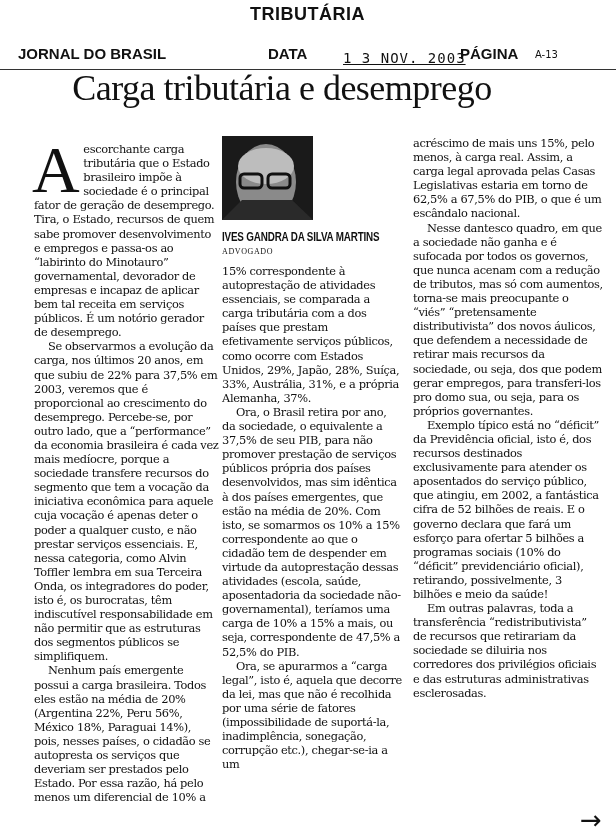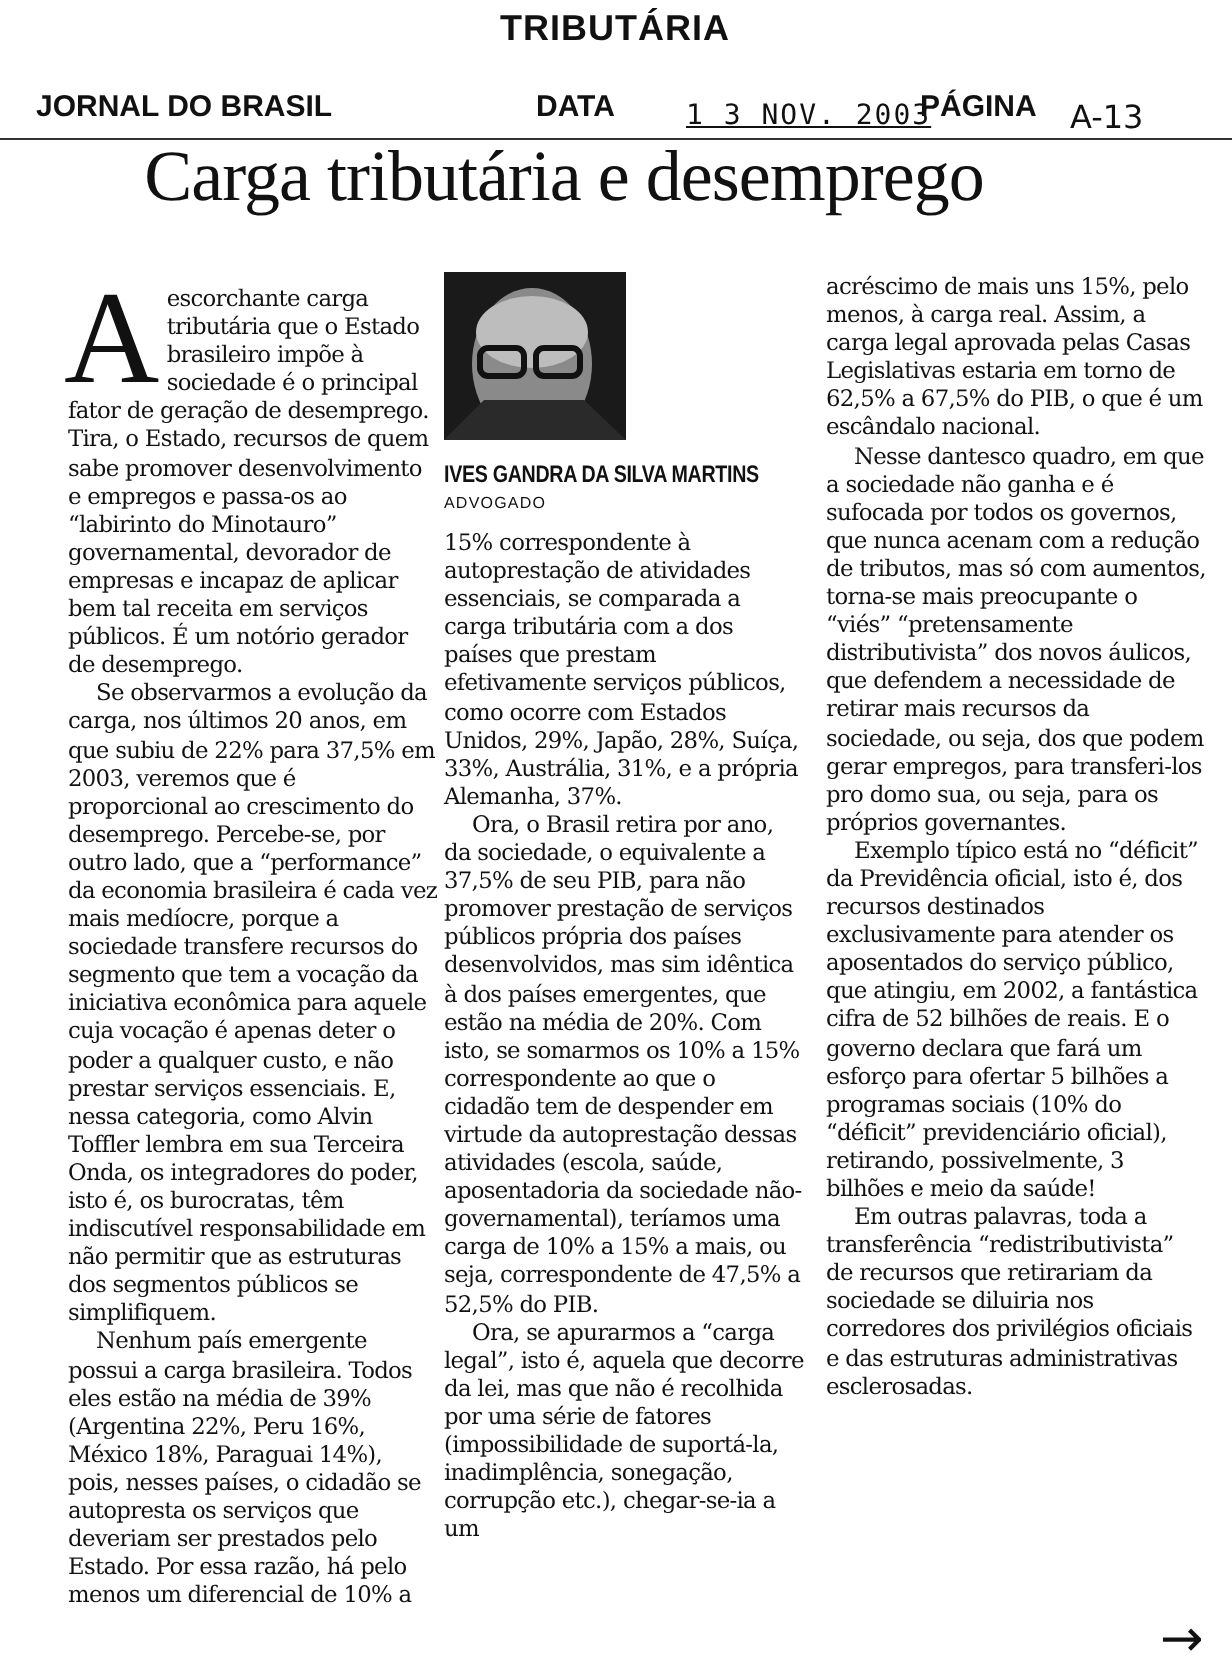--- a/index.html
+++ b/index.html
@@ -4,53 +4,53 @@
 <style>
   html, body { margin:0; padding:0; background:#fff; }
   body { width:616px; height:831px; position:relative; overflow:hidden; color:#111; }
   .section-title { position:absolute; top:4px; left:0; width:615px; text-align:center;
     font-family:"Liberation Sans", sans-serif; font-weight:bold; font-size:18px; letter-spacing:0.5px; }
   .meta { position:absolute; top:45px; font-family:"Liberation Sans", sans-serif; font-weight:bold; font-size:15px; }
   .meta.paper { left:18px; }
   .meta.data-label { left:268px; }
   .meta.date { left:343px; font-family:"DejaVu Sans Mono", monospace; font-weight:normal; font-size:14px; letter-spacing:1px; top:50px; text-decoration:underline; }
   .meta.page-label { left:460px; }
-  .meta.page-num { left:535px; font-family:"DejaVu Sans", sans-serif; font-weight:normal; font-size:16px; top:49px;text-align:right; }
+  .meta.page-num { left:535px; font-family:"DejaVu Sans", sans-serif; font-weight:normal; font-size:10px; top:49px;text-align:right; }
   .rule { position:absolute; top:69px; left:0; width:616px; height:1px; background:#333; }
   .headline { position:absolute; top:68px; left:0; width:564px; text-align:center;
     font-family:"Liberation Serif", serif; font-size:36px; letter-spacing:-0.5px; line-height:40px; }
   .col { position:absolute; font-family:"DejaVu Serif", serif; font-size:11.4px; line-height:14.1px; letter-spacing:-0.35px; color:#111; }
   .col p { margin:0; text-indent:14px; }
   .col p.first { text-indent:0; }
   #col1 { left:34px; top:142px; width:185px; }
   #col2 { left:222px; top:264px; width:180px; }
   #col3 { left:413px; top:136px; width:190px; }
   .dropcap { float:left; font-family:"Liberation Serif", serif; font-size:66px; line-height:52px; margin:0 4px 0 -2px; padding-top:2px; }
   .photo { position:absolute; left:222px; top:136px; width:91px; height:84px; background:#222; overflow:hidden; }
   .byline { position:absolute; left:222px; top:230px; font-family:"Liberation Sans", sans-serif; font-weight:bold; font-size:12px; transform:scaleX(0.82); transform-origin:left; white-space:nowrap; letter-spacing:-0.2px; }
-  .role { position:absolute; left:222px; top:247px; font-family:Liberation Sans, sans-serif; font-size:8px; letter-spacing:0.6px; }
+  .role { position:absolute; left:222px; top:247px; font-family:Liberation Serif, serif; font-size:8px; letter-spacing:0.6px; }
   .continue-arrow { position:absolute; left:580px; top:805px; font-size:26px; font-family:"DejaVu Sans", sans-serif; }
 </style>
 </head>
 <body>
 
 <div class="section-title">TRIBUTÁRIA</div>
 <div class="meta paper">JORNAL DO BRASIL</div>
 <div class="meta data-label">DATA</div>
 <div class="meta date">1 3 NOV. 2003</div>
 <div class="meta page-label">PÁGINA</div>
 <div class="meta page-num">A-13</div>
 <div class="rule"></div>
 
 <h1 class="headline" style="margin:0;font-weight:normal;">Carga tributária e desemprego</h1>
 
 <div class="col" id="col1">
   <p class="first"><span class="dropcap">A</span><span>escorchante carga tributária que o Estado brasileiro impõe à sociedade é o principal fator de geração de desemprego. Tira, o Estado, recursos de quem sabe promover desenvolvimento e empregos e passa-os ao “labirinto do Minotauro” governamental, devorador de empresas e incapaz de aplicar bem tal receita em serviços públicos. É um notório gerador de desemprego.</span></p>
   <p>Se observarmos a evolução da carga, nos últimos 20 anos, em que subiu de 22% para 37,5% em 2003, veremos que é proporcional ao crescimento do desemprego. Percebe-se, por outro lado, que a “performance” da economia brasileira é cada vez mais medíocre, porque a sociedade transfere recursos do segmento que tem a vocação da iniciativa econômica para aquele cuja vocação é apenas deter o poder a qualquer custo, e não prestar serviços essenciais. E, nessa categoria, como Alvin Toffler lembra em sua Terceira Onda, os integradores do poder, isto é, os burocratas, têm indiscutível responsabilidade em não permitir que as estruturas dos segmentos públicos se simplifiquem.</p>
-  <p>Nenhum país emergente possui a carga brasileira. Todos eles estão na média de 39% (Argentina 22%, Peru 16%, México 18%, Paraguai 14%), pois, nesses países, o cidadão se autopresta os serviços que deveriam ser prestados pelo Estado. Por essa razão, há pelo menos um diferencial de 10% a</p>
+  <p>Nenhum país emergente possui a carga brasileira. Todos eles estão na média de 20% (Argentina 22%, Peru 56%, México 18%, Paraguai 14%), pois, nesses países, o cidadão se autopresta os serviços que deveriam ser prestados pelo Estado. Por essa razão, há pelo menos um diferencial de 10% a</p>
 </div>
 
 <div class="photo">
   <svg width="91" height="84" viewBox="0 0 91 84">
     <rect width="91" height="84" fill="#1a1a1a"></rect>
     <ellipse cx="44" cy="46" rx="30" ry="38" fill="#8a8a8a"></ellipse>
     <ellipse cx="44" cy="30" rx="28" ry="18" fill="#bdbdbd"></ellipse>
     <rect x="18" y="38" width="22" height="14" rx="4" fill="none" stroke="#111" stroke-width="3"></rect>
     <rect x="46" y="38" width="22" height="14" rx="4" fill="none" stroke="#111" stroke-width="3"></rect>
     <path d="M30 70 Q44 76 58 70" stroke="#222" stroke-width="3" fill="none"></path>

